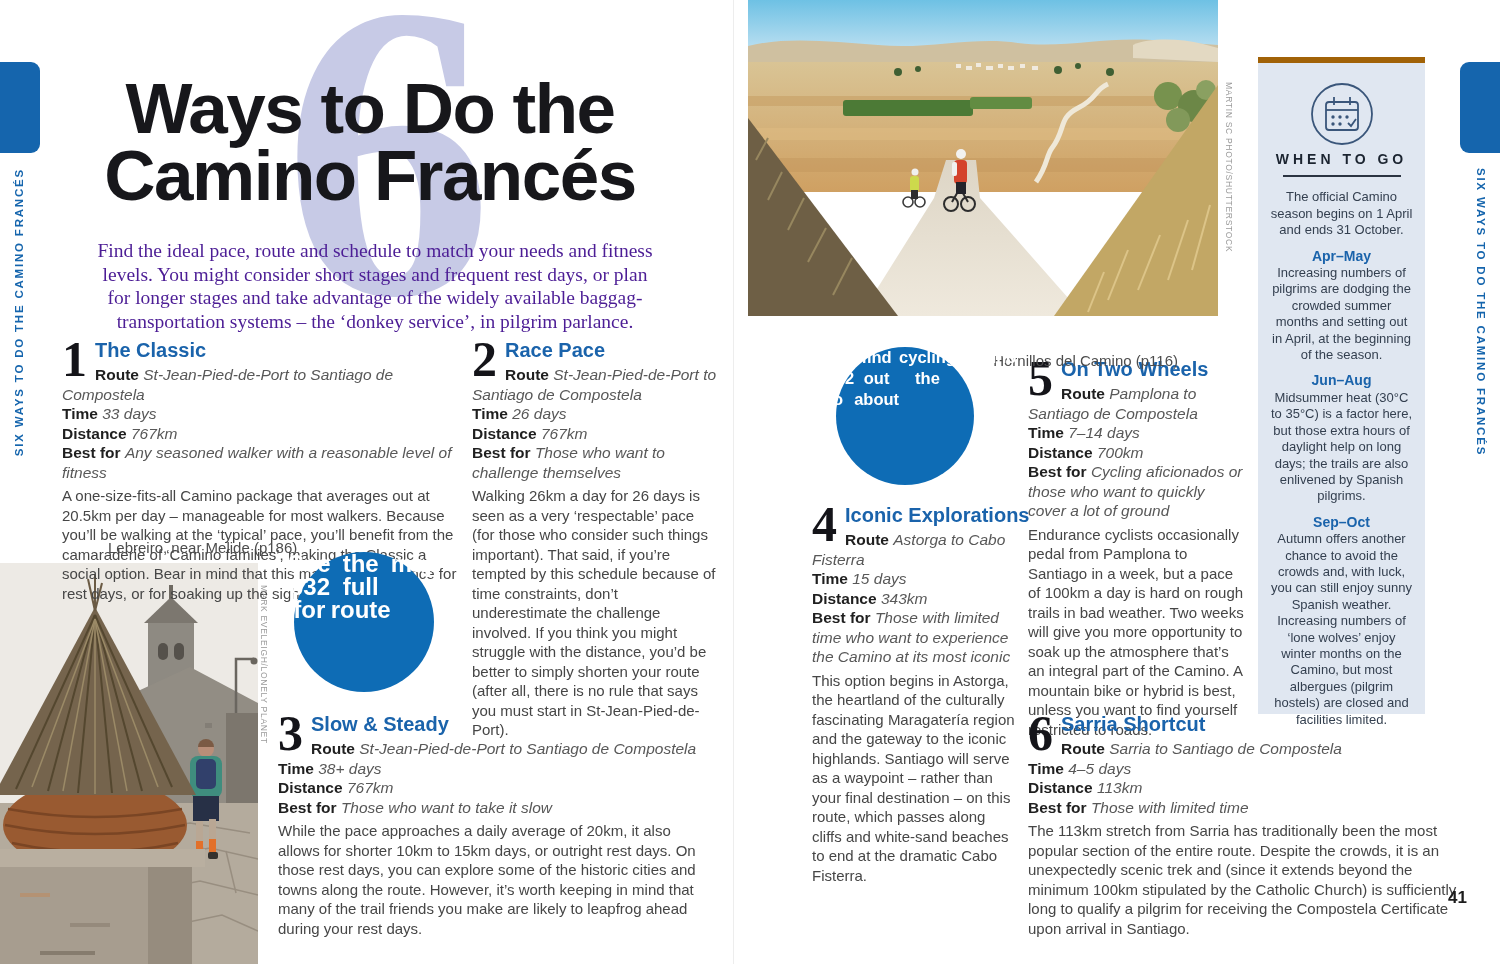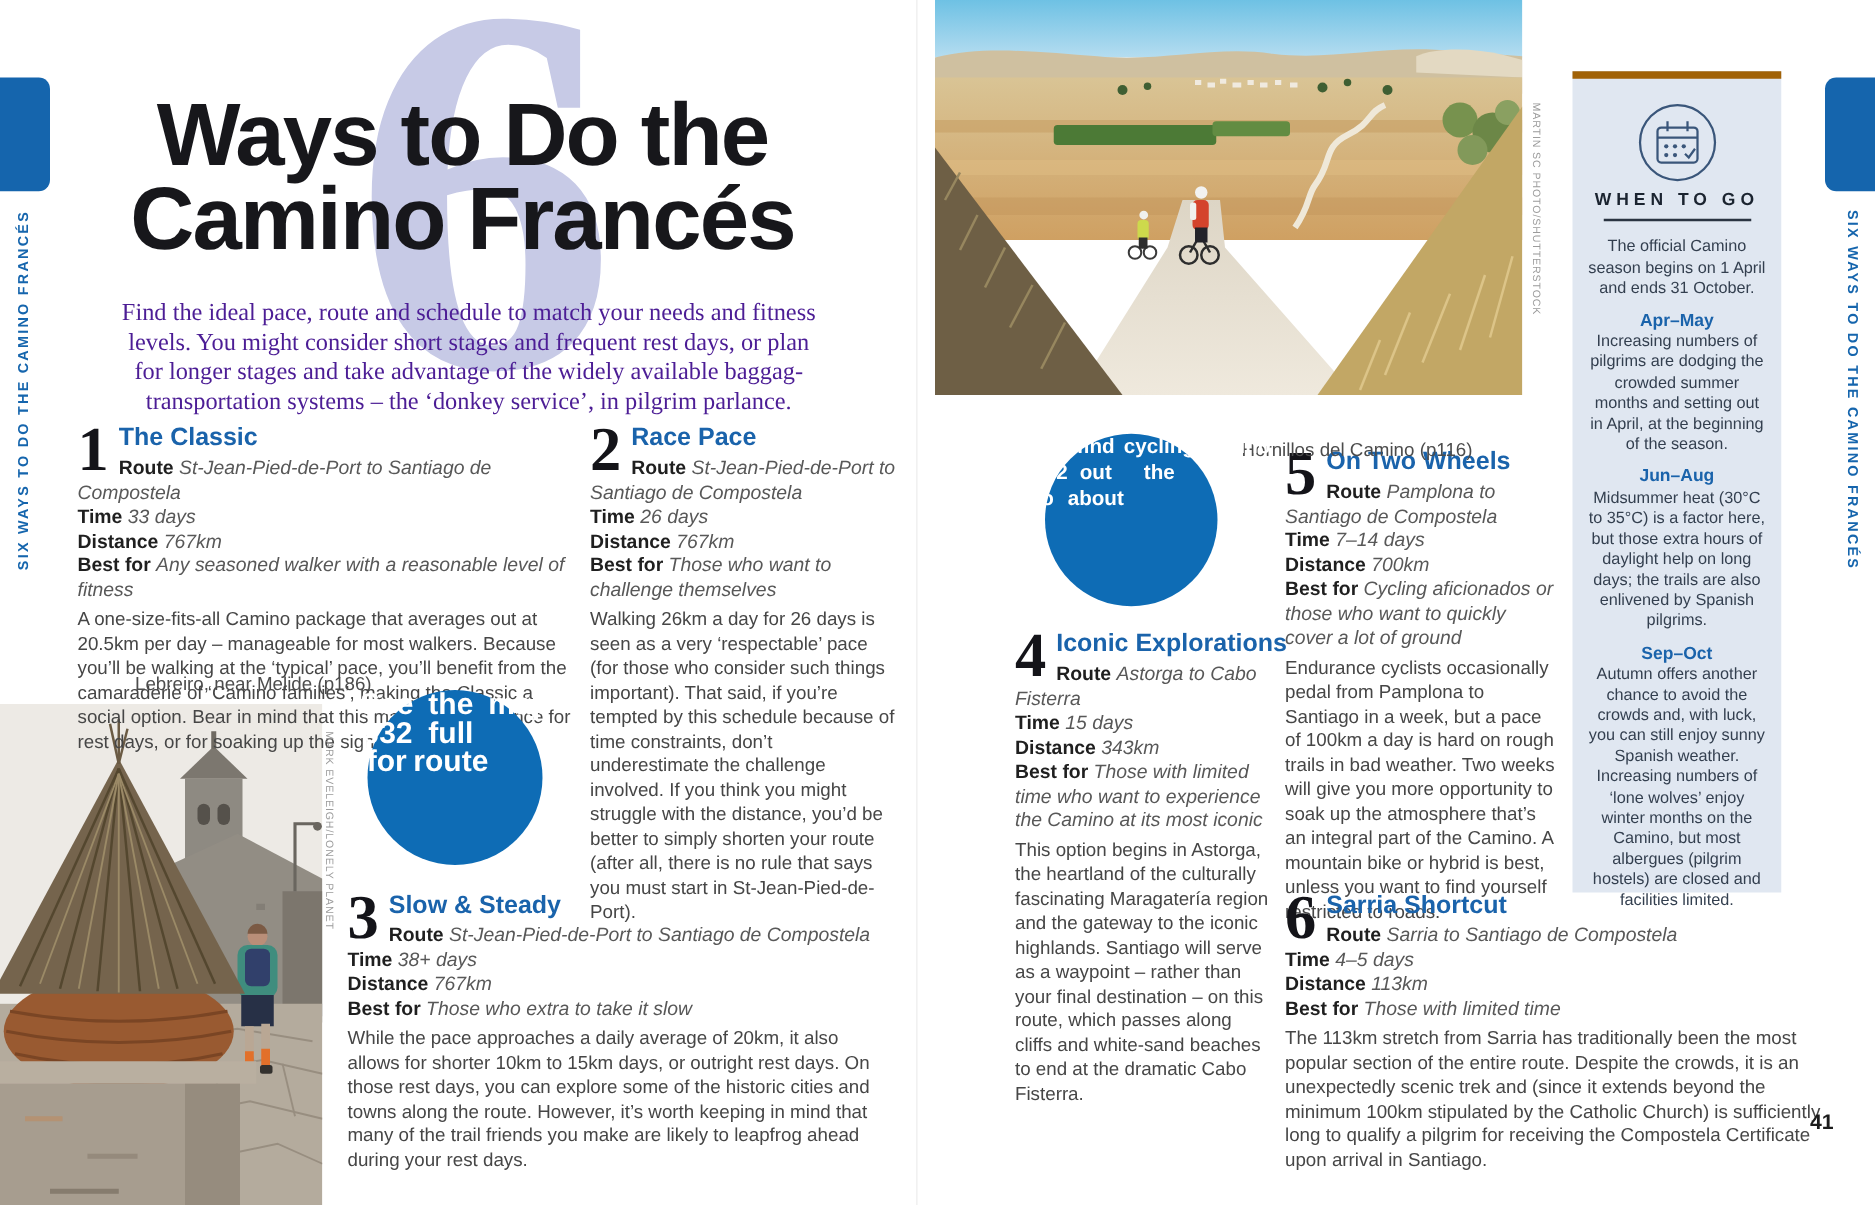--- a/index.html
+++ b/index.html
@@ -116,21 +116,21 @@
     <p class="sec-line"><b>Best for</b> <i>Those who want to challenge themselves</i></p>
     <p class="sec-body">Walking 26km a day for 26 days is seen as a very ‘respectable’ pace (for those who consider such things important). That said, if you’re tempted by this schedule because of time constraints, don’t underestimate the challenge involved. If you think you might struggle with the distance, you’d be better to simply shorten your route (after all, there is no rule that says you must start in St-Jean-Pied-de-Port).</p>
   </div>
 
   <div class="section" id="section-3">
     <div class="sec-num">3</div>
     <h3 class="sec-title">Slow &amp; Steady</h3>
     <p class="sec-line"><b>Route</b> <i>St-Jean-Pied-de-Port to Santiago de Compostela</i></p>
     <p class="sec-line"><b>Time</b> <i>38+ days</i></p>
     <p class="sec-line"><b>Distance</b> <i>767km</i></p>
-    <p class="sec-line"><b>Best for</b> <i>Those who extra to take it slow</i></p>
+    <p class="sec-line"><b>Best for</b> <i>Those who want to take it slow</i></p>
     <p class="sec-body">While the pace approaches a daily average of 20km, it also allows for shorter 10km to 15km days, or outright rest days. On those rest days, you can explore some of the historic cities and towns along the route. However, it’s worth keeping in mind that many of the trail friends you make are likely to leapfrog ahead during your rest days.</p>
   </div>
 
   <div class="section" id="section-4">
     <div class="sec-num">4</div>
     <h3 class="sec-title">Iconic Explorations</h3>
     <p class="sec-line"><b>Route</b> <i>Astorga to Cabo Fisterra</i></p>
     <p class="sec-line"><b>Time</b> <i>15 days</i></p>
     <p class="sec-line"><b>Distance</b> <i>343km</i></p>
     <p class="sec-line"><b>Best for</b> <i>Those with limited time who want to experience the Camino at its most iconic</i></p>

